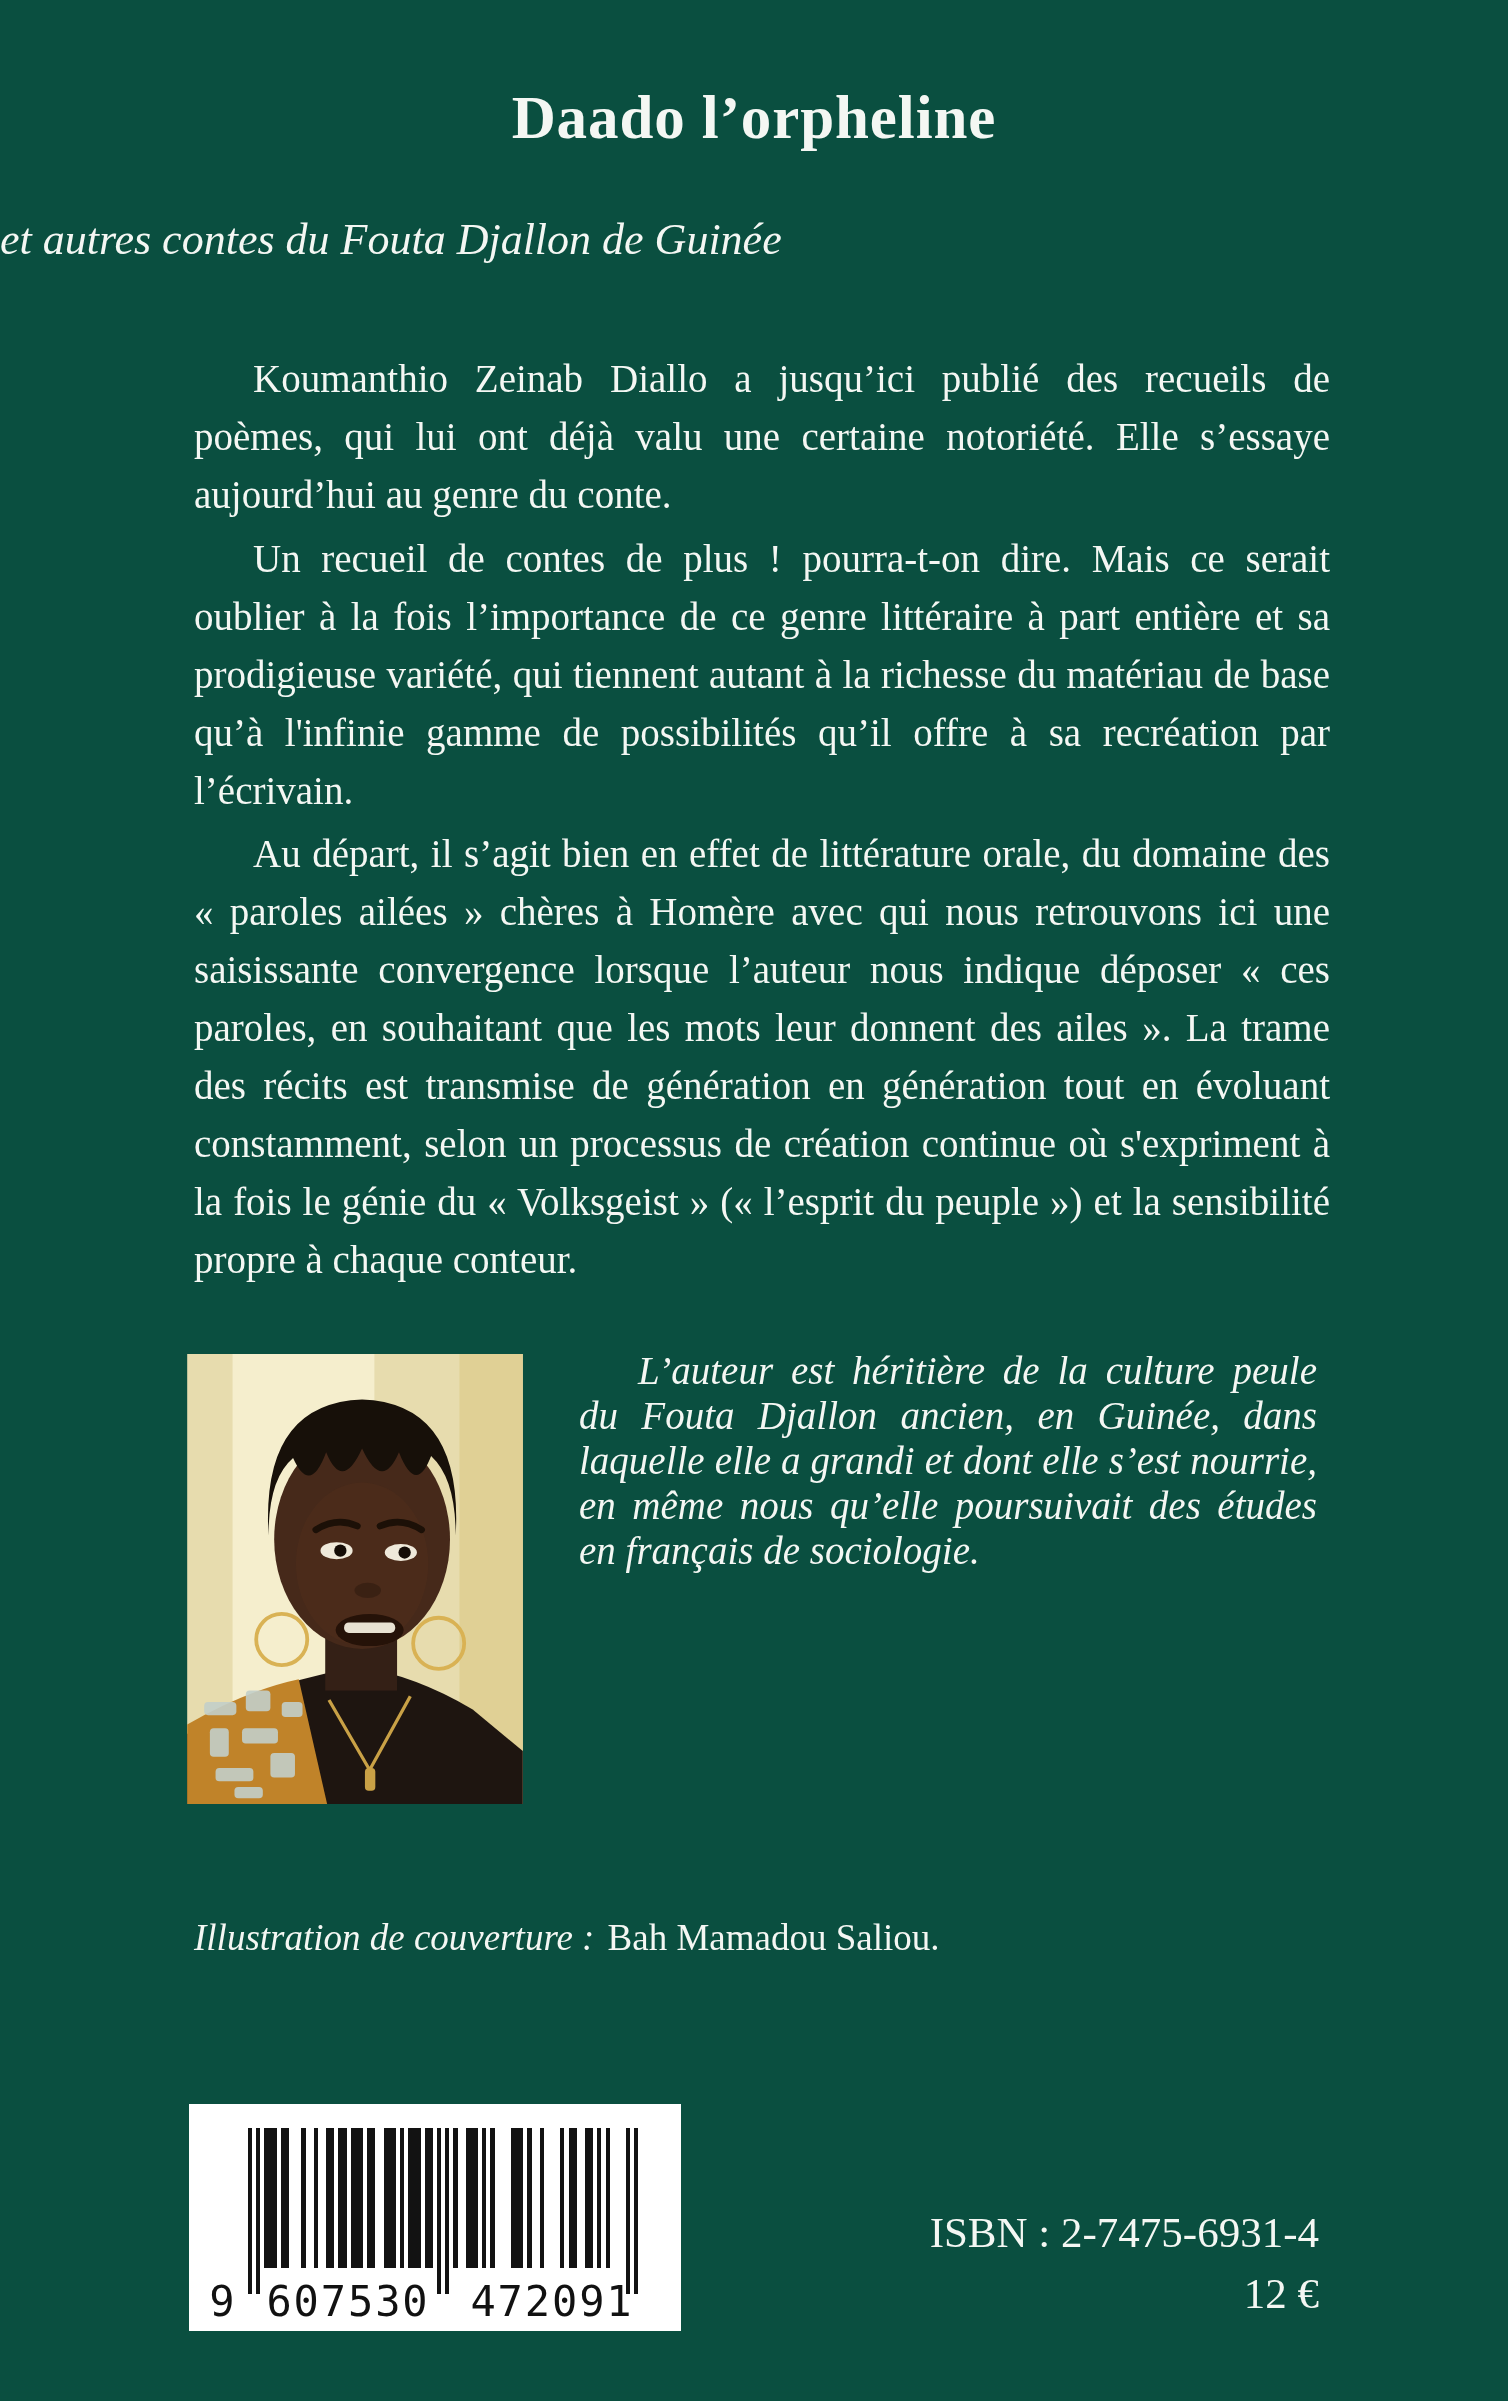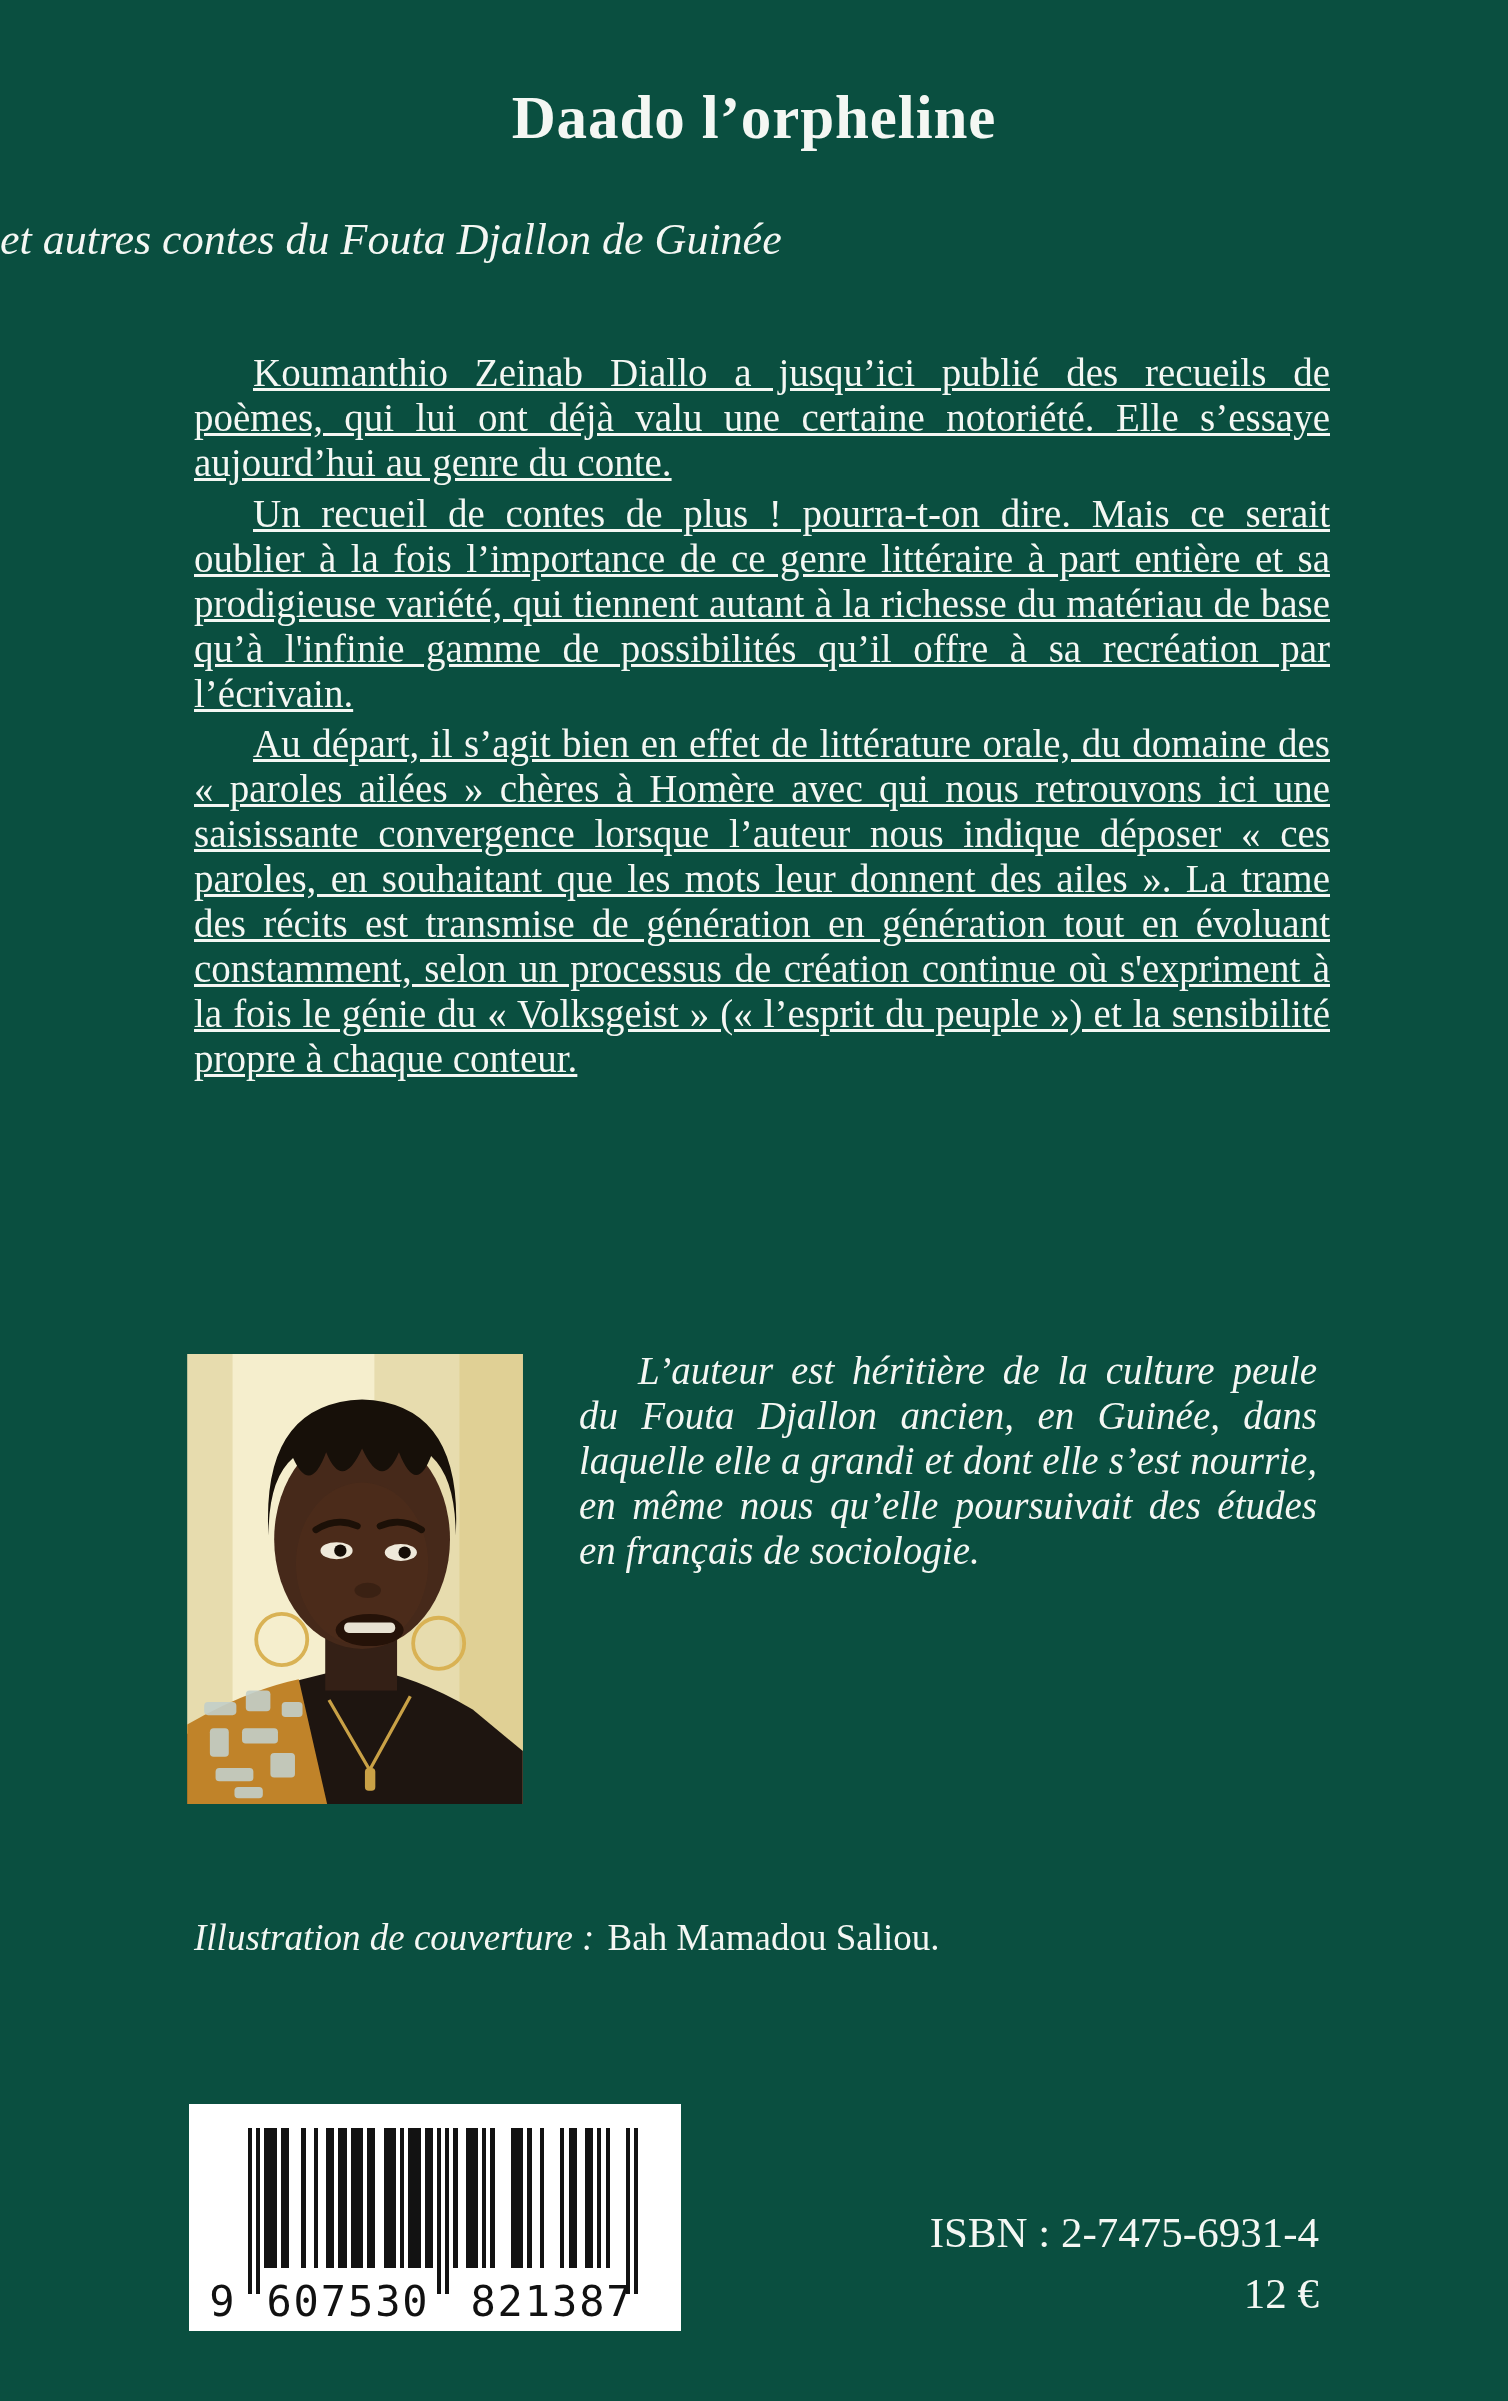--- a/index.html
+++ b/index.html
@@ -12,22 +12,22 @@
   .title{
     position:absolute;top:83px;left:0;width:100%;
     text-align:center;font-size:61px;font-weight:700;margin:0;letter-spacing:0.9px;
   }
   .subtitle{
     position:absolute;top:214px;left:0;width:100%;
     text-align:left;font-size:44px;font-weight:400;font-style:italic;margin:0;
   }
   .blurb{
     position:absolute;left:194px;top:350px;width:1136px;
-    font-size:39px;line-height:45px;text-align:justify;
-    hyphens:auto;text-decoration:underline;-webkit-hyphens:auto;
+    font-size:39px;line-height:58px;text-align:justify;
+    hyphens:auto;-webkit-hyphens:auto;
   }
   .blurb p{margin:0 0 5.7px 0;text-indent:59px;}
   .photo{
     position:absolute;left:187px;top:1354px;width:336px;height:450px;
   }
   .photo svg{display:block;width:100%;height:100%;}
   .quote{
     position:absolute;left:579px;top:1348px;width:738px;
     font-size:39px;line-height:45px;font-style:italic;text-align:justify;
   }
@@ -231,21 +231,21 @@
         <div class="m"></div>
         <div class="m"></div>
         <div class="m"></div>
         <div class="m bar tall" style="background: rgb(18, 18, 18);"></div>
         <div class="m"></div>
         <div class="m bar tall" style="background: rgb(18, 18, 18);"></div>
       </div>
     <div class="bdigits">
       <span class="d9">9</span>
       <span class="g1">607530</span>
-      <span class="g2">821387</span>
+      <span class="g2">472091</span>
     </div>
   </div>
 
   <div class="isbn">ISBN : 2-7475-6931-4</div>
   <div class="price">12 €</div>
 
 </div>
 
 
 </body></html>

